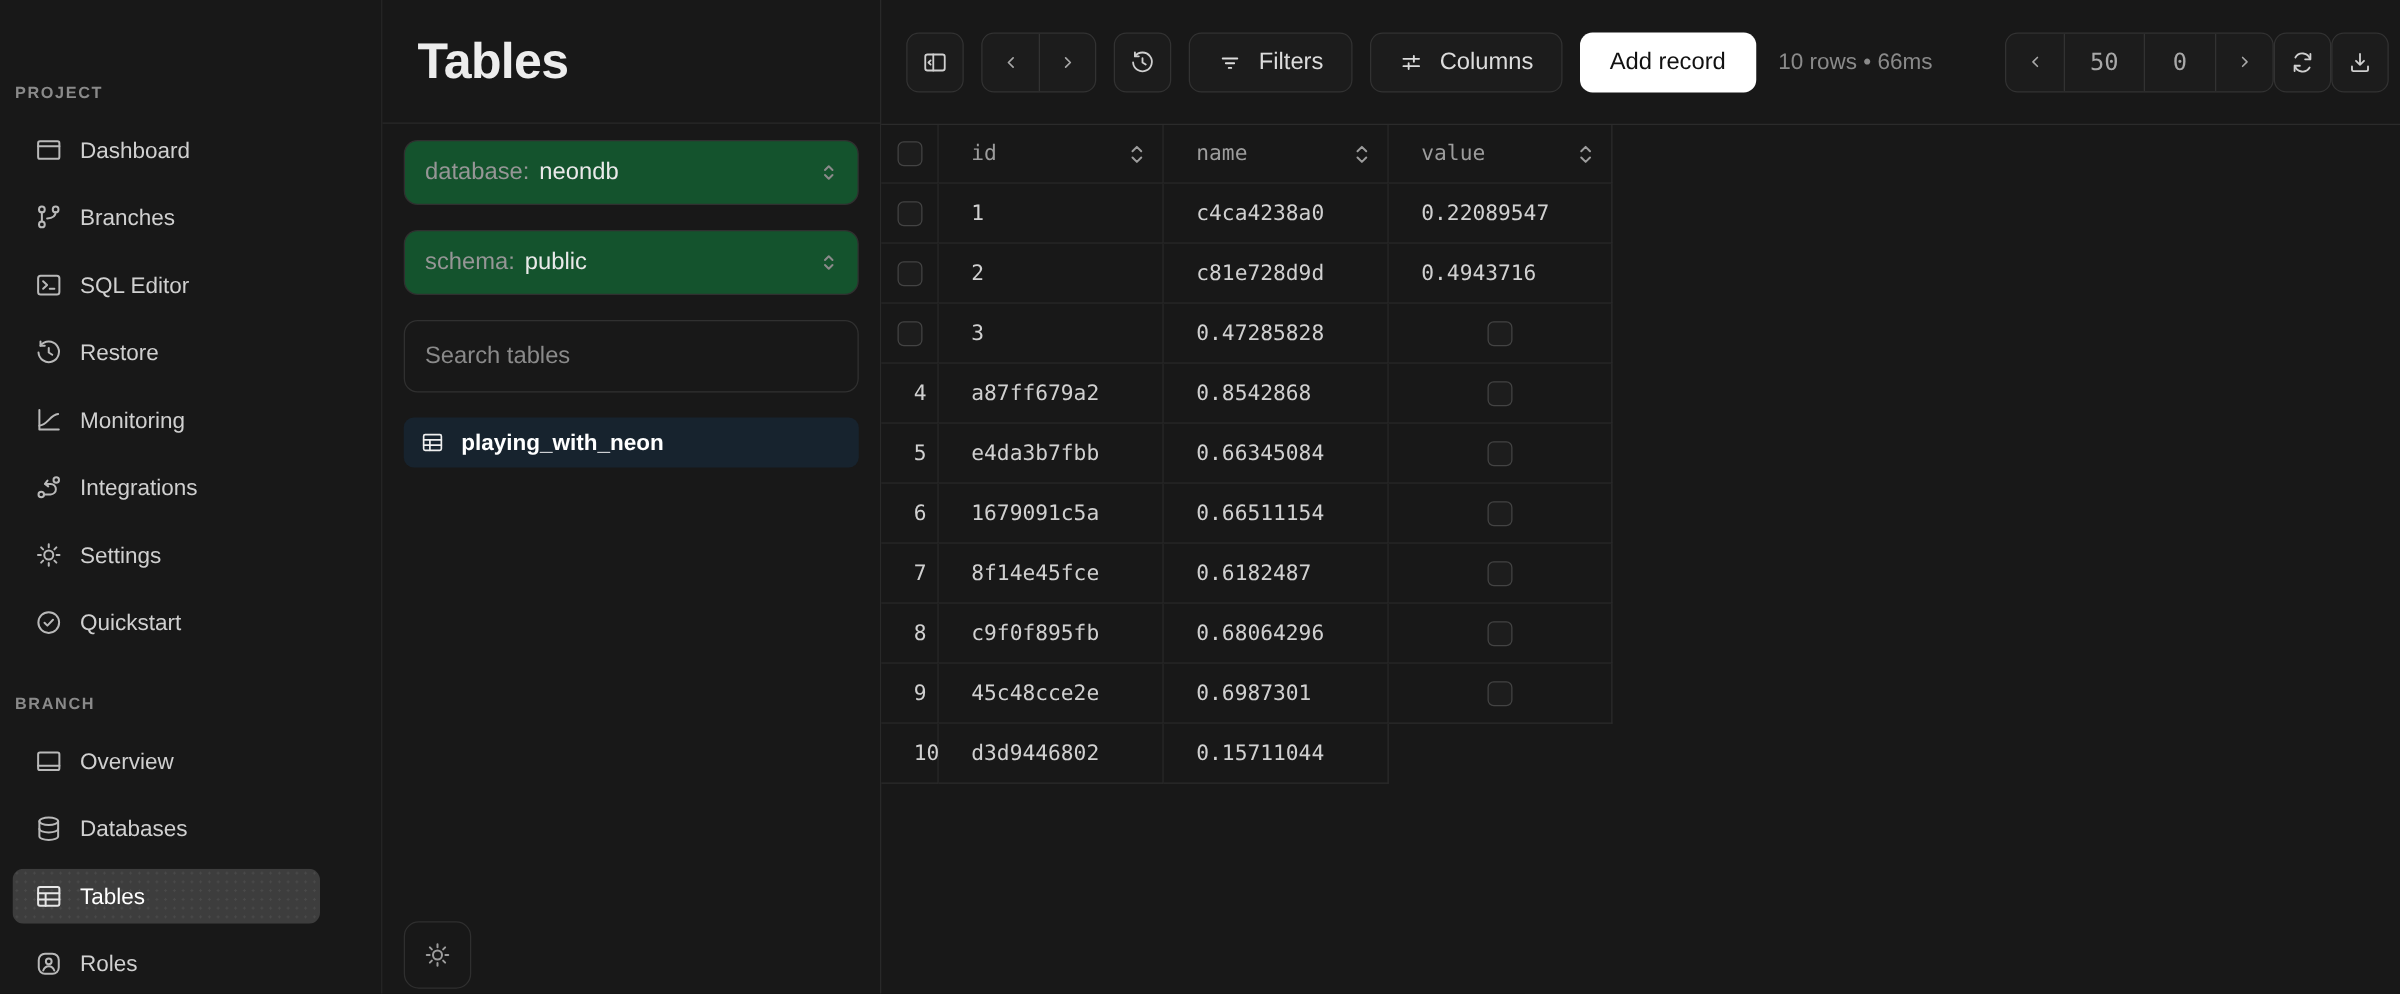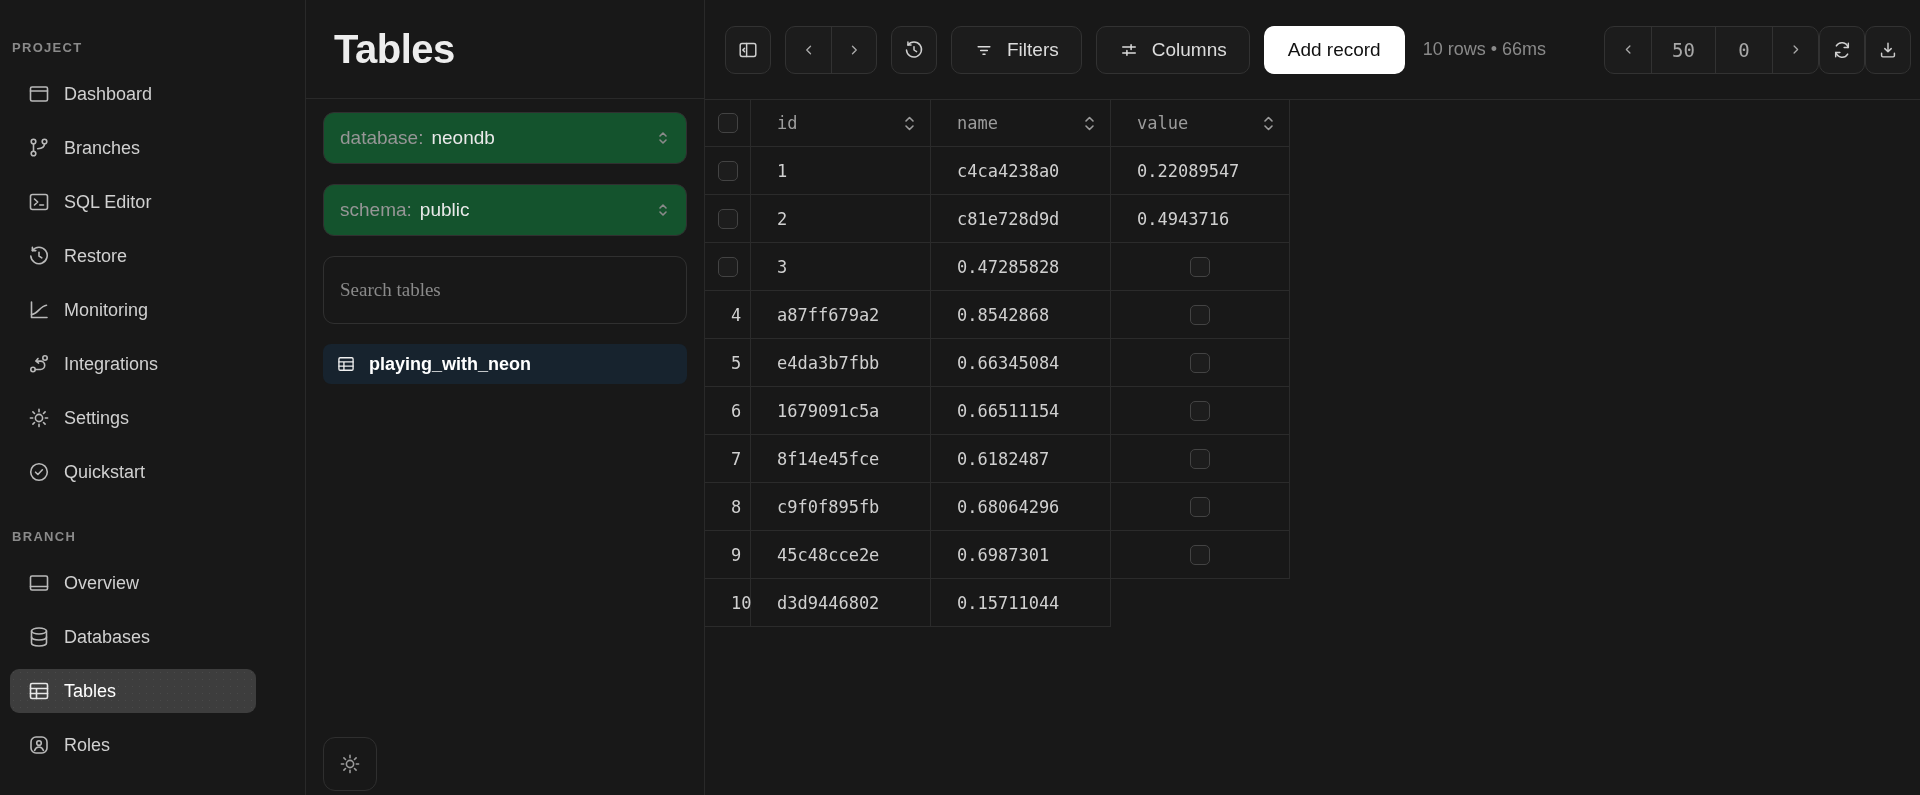--- a/index.html
+++ b/index.html
@@ -8,21 +8,21 @@
     width:1920px; height:795px; position:relative; overflow:hidden;
     font-family:"Liberation Sans","DejaVu Sans",sans-serif;
     background:#181818; color:#d4d4d4;
     -webkit-font-smoothing:antialiased;
   }
   svg { display:block; }
 
   
   .sidebar {
     position:absolute; left:0; top:0; width:306px; height:795px;
-    border-right:1px solid #292929; padding-top:40px; background:#181818;
+    border-right:1px solid #292929; padding-top:66px; background:#181818;
   }
   .section-label {
     font-size:13px; font-weight:700; letter-spacing:1.3px;
     color:#8a8a8a; margin:0 0 12px 12px;
   }
   .section + .section { margin-top:30px; }
   .nav-item {
     height:54px; display:flex; align-items:center; position:relative;
     cursor:pointer; color:#d0d0d0;
   }
@@ -50,23 +50,23 @@
   .panel-body { padding:13px 17px 0 17px; }
   .select-box {
     height:52px; border:1px solid #303030; border-radius:11px;
     display:flex; align-items:center; padding:0 16px; margin-bottom:20px;
     cursor:pointer; background:#14532d;
   }
   .select-box .sel-label { color:#969696; font-size:19px; }
   .select-box .sel-value { color:#e9e9e9; font-size:19px; margin-left:8px; }
   .select-box .sel-chevron { margin-left:auto; color:#8a8a8a; }
   .search-input {
-    width:100%; height:68px; border:1px solid #303030; border-radius:11px;
+    width:100%; height:58px; border:1px solid #303030; border-radius:11px;
     background:transparent; color:#ef4444; font-size:19px; padding:0 16px;
-    outline:none; font-family:Liberation Serif, serif; margin-bottom:20px;
+    outline:none; font-family:Liberation Sans, sans-serif; margin-bottom:20px;
   }
   .search-input::placeholder { color:#8a8a8a; }
   .table-list-item {
     height:40px; border-radius:8px; display:flex; align-items:center;
     padding:0 13px; cursor:pointer; color:#ffffff;
   }
   .table-list-item.selected { background:#17232e; }
   .table-list-item .tbl-icon { width:20px; height:20px; color:#f0f0f0; }
   .table-list-item .tbl-name { margin-left:13px; font-size:18px; font-weight:700; }
   .panel-gear-btn {

